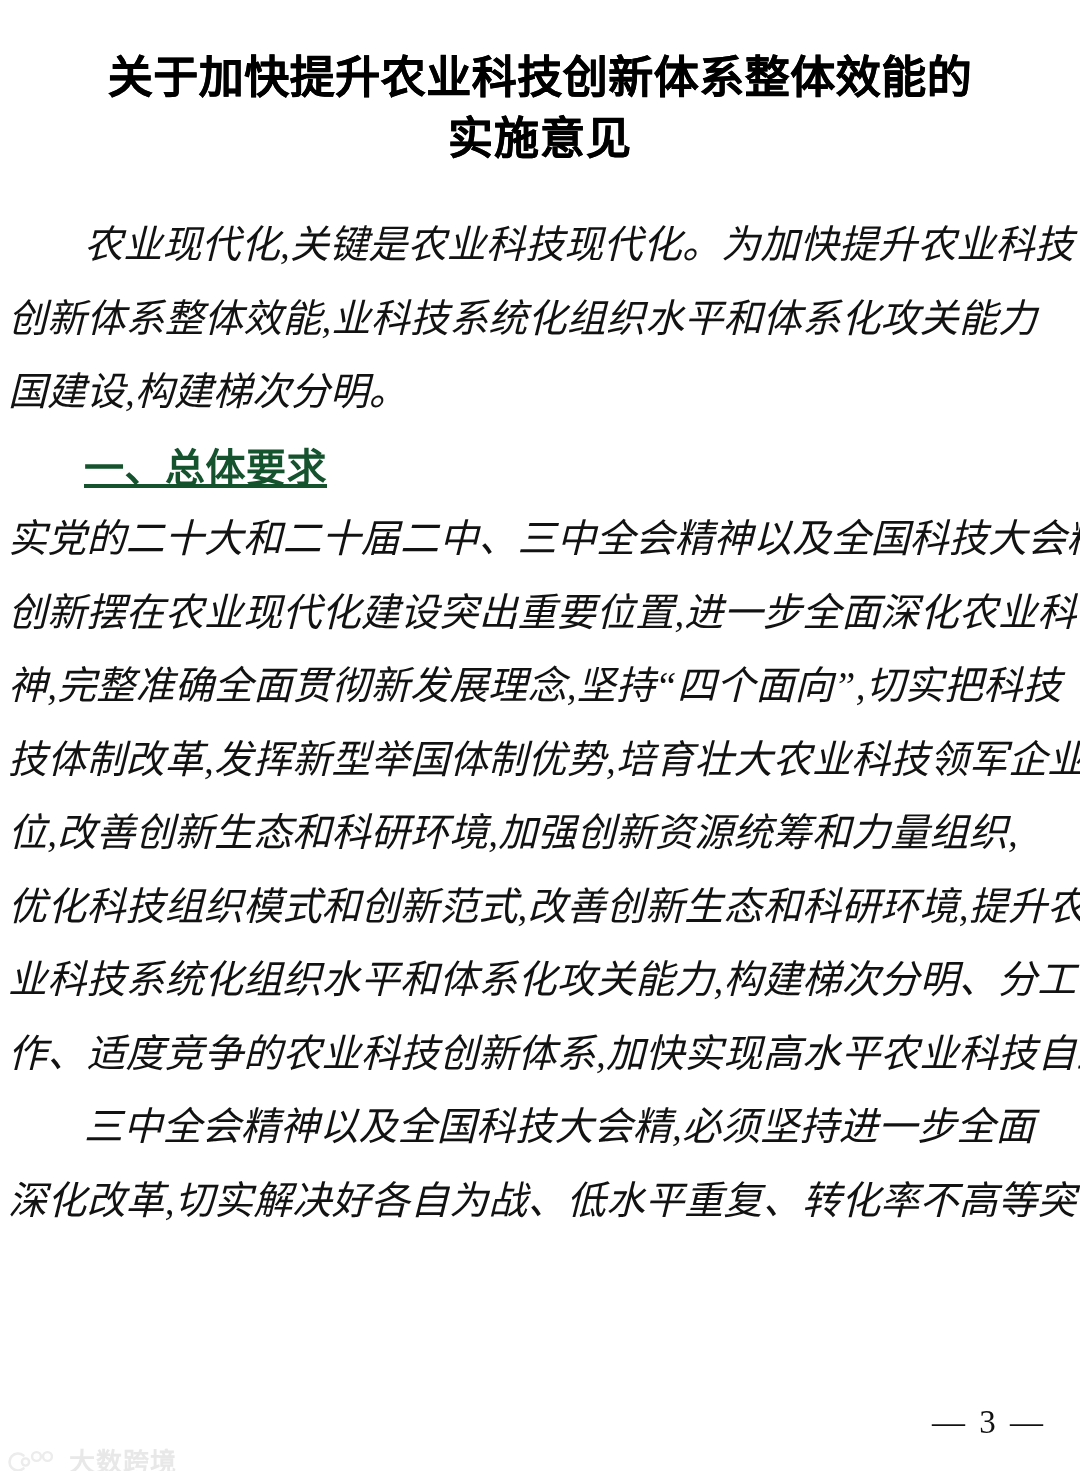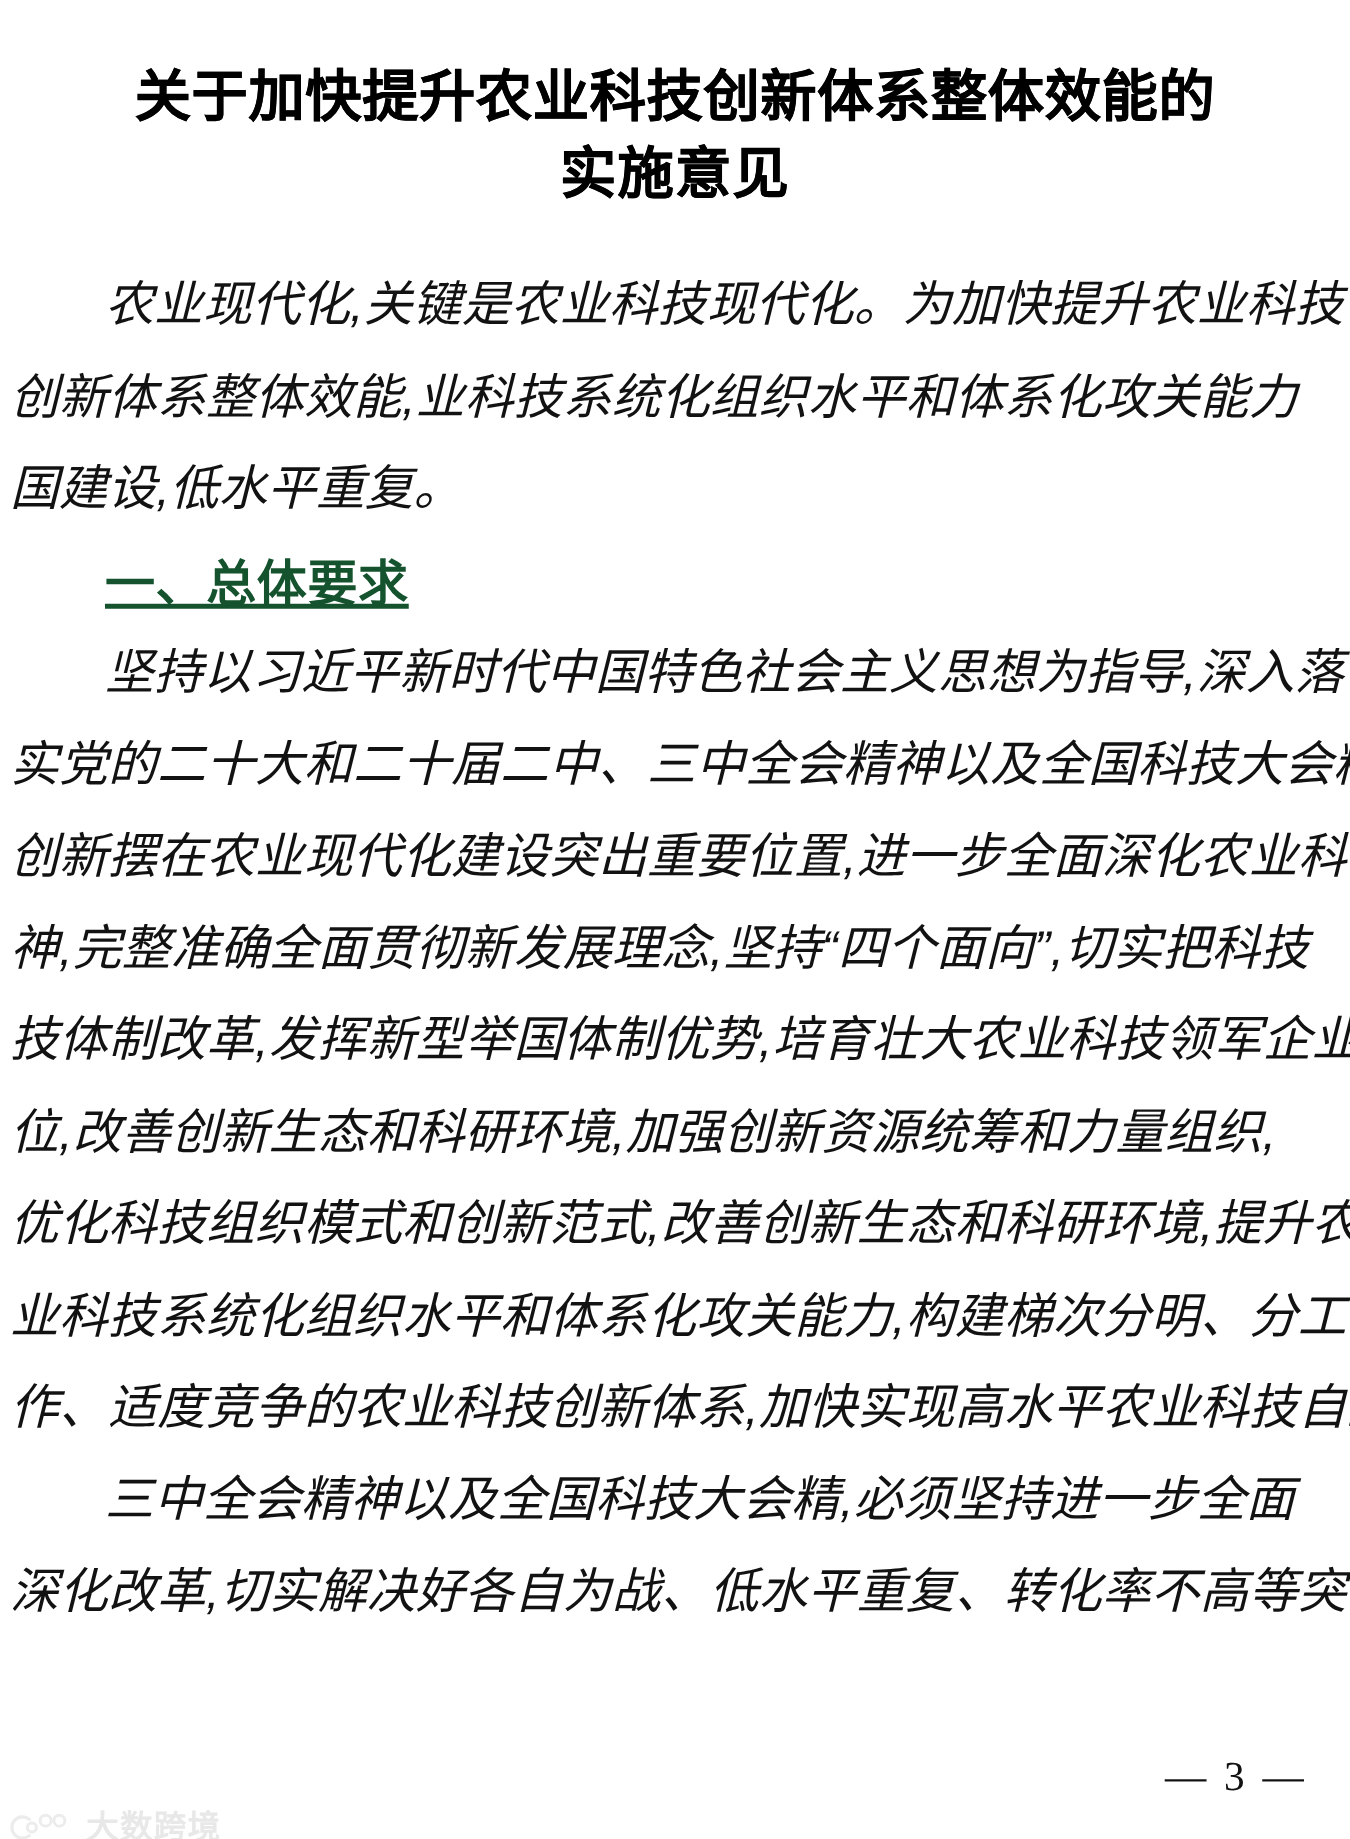--- a/index.html
+++ b/index.html
@@ -50,21 +50,21 @@
     top: 196px;
     left: 8px;
     width: 1044px;
   }
 
   
   .bline {
     height: 73.5px;
     line-height: 73.5px;
     white-space: nowrap;
-    font-family: Liberation Sans, sans-serif;
+    font-family: Liberation Serif, serif;
     font-size: 39px;
     color: #121212;
     font-style: italic;
     font-weight: 400;
   }
   .bline.indent {
     padding-left: 76px;
   }
   
   .bline.just {
@@ -133,27 +133,26 @@
   <h1 class="doc-title">
     <span class="tline l1">关于加快提升农业科技创新体系整体效能的</span>
     <span class="tline l2">实施意见</span>
   </h1>
 
   <div class="body-col">
 
     <div>
       <div class="bline just indent">农业现代化,关键是农业科技现代化。为加快提升农业科技</div>
       <div class="bline just">创新体系整体效能,业科技系统化组织水平和体系化攻关能力</div>
-      <div class="bline">国建设,低水平重复。</div>
+      <div class="bline">国建设,构建梯次分明。</div>
     </div>
 
     <div class="sec-head">一、总体要求</div>
 
     <div>
-      <div class="bline just indent">坚持以习近平新时代中国特色社会主义思想为指导,深入落</div>
       <div class="bline just">实党的二十大和二十届二中、三中全会精神以及全国科技大会精</div>
       <div class="bline just">创新摆在农业现代化建设突出重要位置,进一步全面深化农业科</div>
       <div class="bline just">神,完整准确全面贯彻新发展理念,坚持“四个面向”,切实把科技</div>
       <div class="bline just">技体制改革,发挥新型举国体制优势,培育壮大农业科技领军企业</div>
       <div class="bline just">位,改善创新生态和科研环境,加强创新资源统筹和力量组织,</div>
       <div class="bline just">优化科技组织模式和创新范式,改善创新生态和科研环境,提升农</div>
       <div class="bline just">业科技系统化组织水平和体系化攻关能力,构建梯次分明、分工协</div>
       <div class="bline just">作、适度竞争的农业科技创新体系,加快实现高水平农业科技自立</div>
     </div>
 

